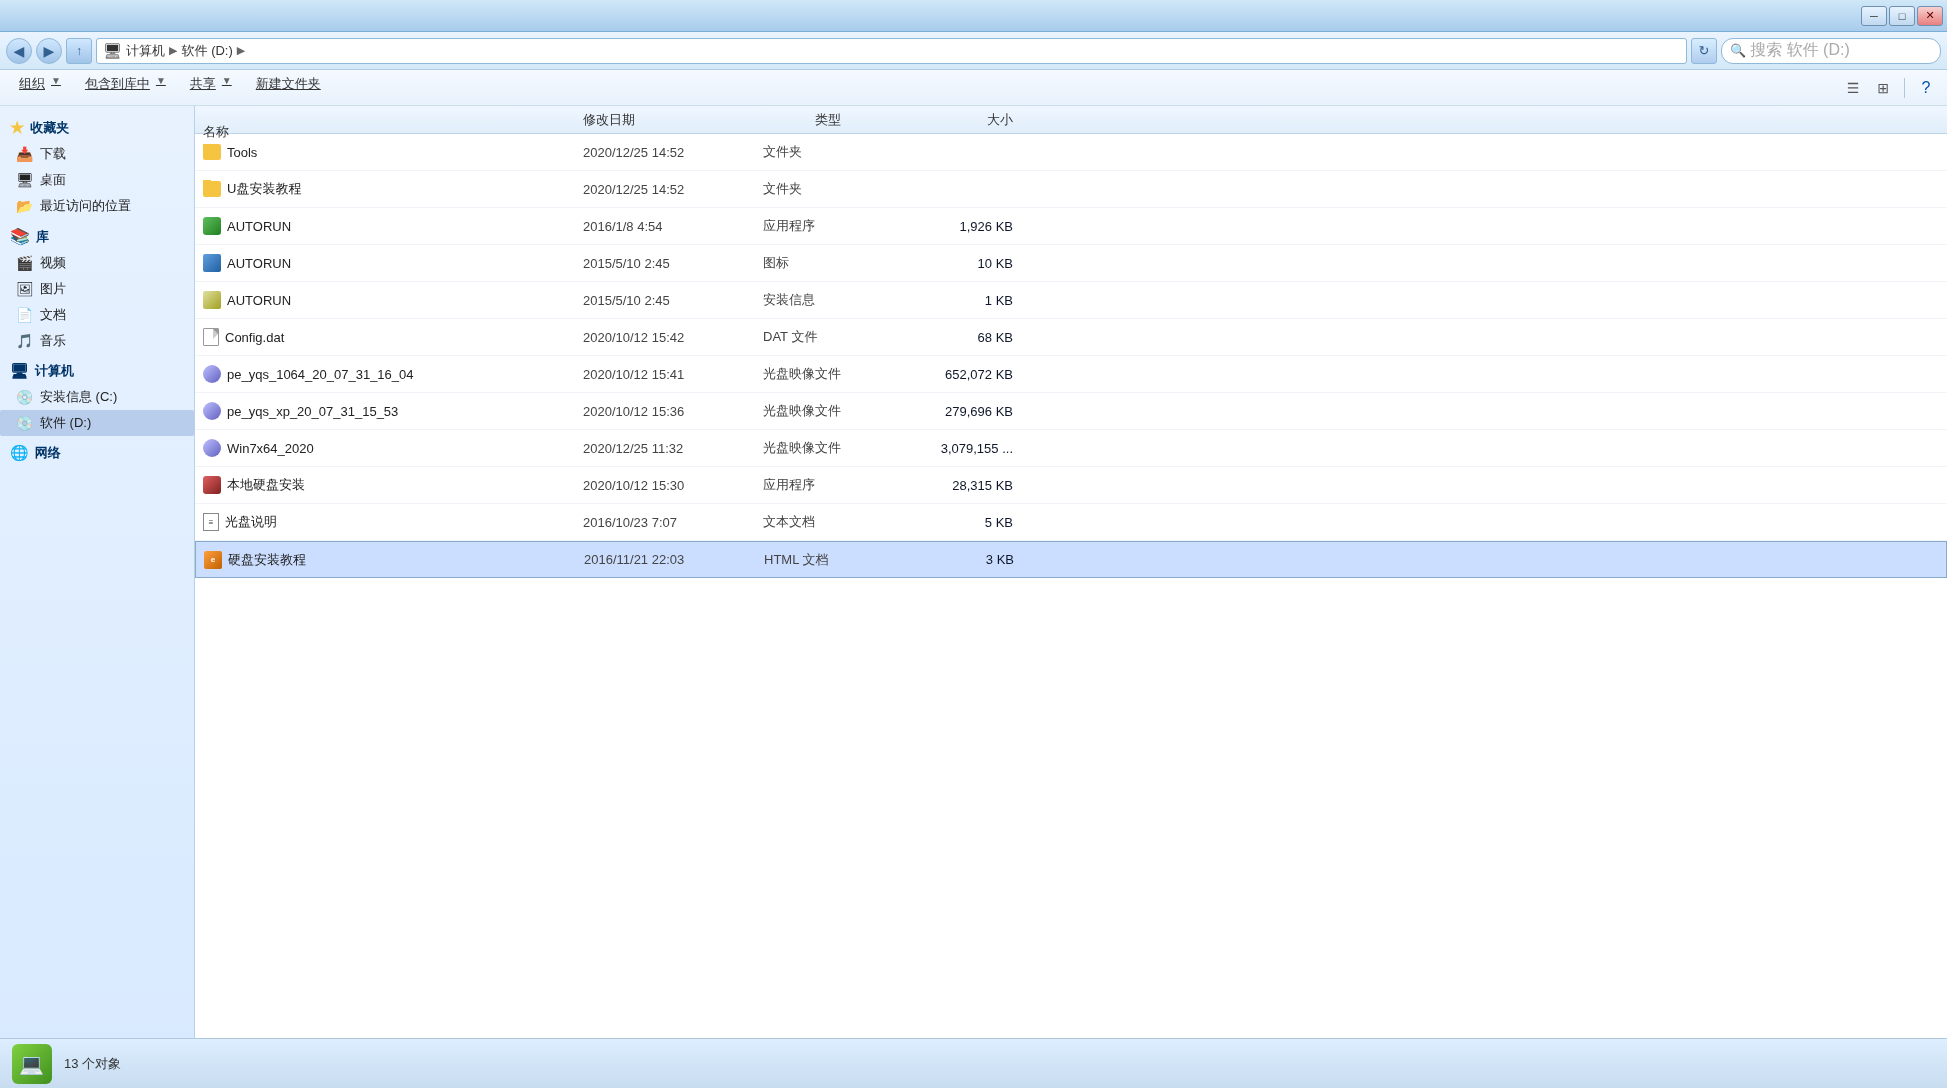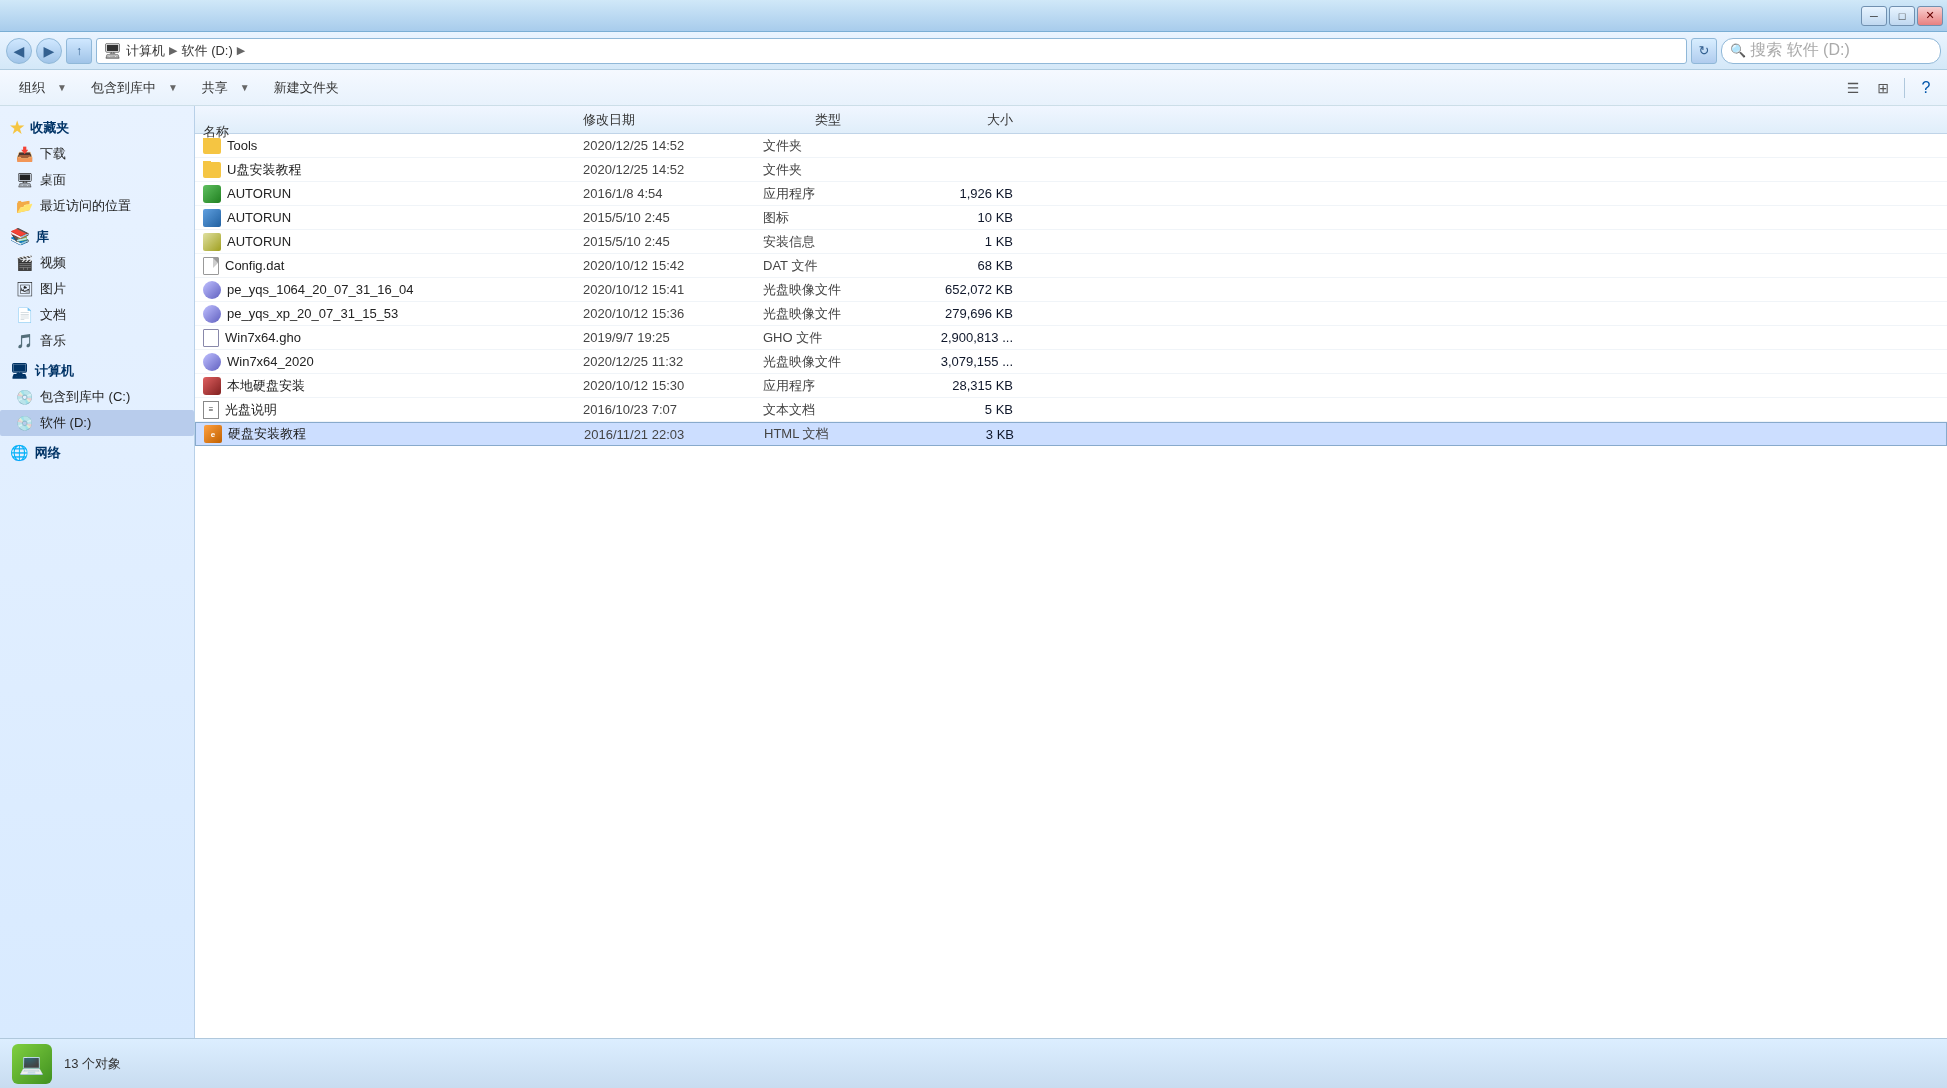--- a/index.html
+++ b/index.html
@@ -120,24 +120,24 @@
       border-bottom: 1px solid #ccdee8;
     }
     .toolbar-btn {
       height: 28px;
       padding: 0 10px;
       border: 1px solid transparent;
       border-radius: 3px;
       background: transparent;
       cursor: pointer;
       display: flex;
-      align-items: center;
-      gap: 12px;
+      gap: 6px;
       font-size: 13px;
       color: #333;
+      text-decoration: underline;
     }
     .toolbar-separator {
       width: 1px;
       height: 20px;
       background: #b0c8dc;
       margin: 0 4px;
     }
     .toolbar-right {
       margin-left: auto;
       display: flex;
@@ -233,21 +233,21 @@
     .col-size { width: 120px; flex-shrink: 0; text-align: right; }
     .col-header {
       cursor: pointer;
       color: #333;
       font-weight: normal;
     }
 
     .file-row {
       display: flex;
       align-items: center;
-      height: 24px;
+      height: 37px;
       padding: 0 8px;
       font-size: 13px;
       color: #222;
       cursor: default;
       border-bottom: 1px solid #f0f4f8;
     }
     .file-row.selected {
       background: #ccdeff;
       border: 1px solid #88aacc;
     }
@@ -520,21 +520,21 @@
 
     <div class="sidebar-section">
       <div class="sidebar-header">
         <span style="font-size:15px;">🖥</span>
         <span>计算机</span>
       </div>
       <div class="sidebar-item">
         <div class="sidebar-icon">
             <span style="font-size:14px;">💿</span>
           </div>
-        <span>包含到库中 (C:)</span>
+        <span>安装信息 (C:)</span>
       </div>
       <div class="sidebar-item active">
         <div class="sidebar-icon">
             <span style="font-size:14px;">💿</span>
           </div>
         <span>软件 (D:)</span>
       </div>
     </div>
 
     <div class="sidebar-section">
@@ -622,29 +622,20 @@
       <div class="file-row-name">
         <div class="icon-iso"></div>
         <span>pe_yqs_xp_20_07_31_15_53</span>
       </div>
       <div class="file-row-date">2020/10/12 15:36</div>
       <div class="file-row-type">光盘映像文件</div>
       <div class="file-row-size">279,696 KB</div>
     </div>
         <div class="file-row">
       <div class="file-row-name">
-        <div class="icon-gho"></div>
-        <span>Win7x64.gho</span>
-      </div>
-      <div class="file-row-date">2019/9/7 19:25</div>
-      <div class="file-row-type">GHO 文件</div>
-      <div class="file-row-size">2,900,813 ...</div>
-    </div>
-        <div class="file-row">
-      <div class="file-row-name">
         <div class="icon-iso"></div>
         <span>Win7x64_2020</span>
       </div>
       <div class="file-row-date">2020/12/25 11:32</div>
       <div class="file-row-type">光盘映像文件</div>
       <div class="file-row-size">3,079,155 ...</div>
     </div>
         <div class="file-row">
       <div class="file-row-name">
         <div class="icon-exe-red"></div>

